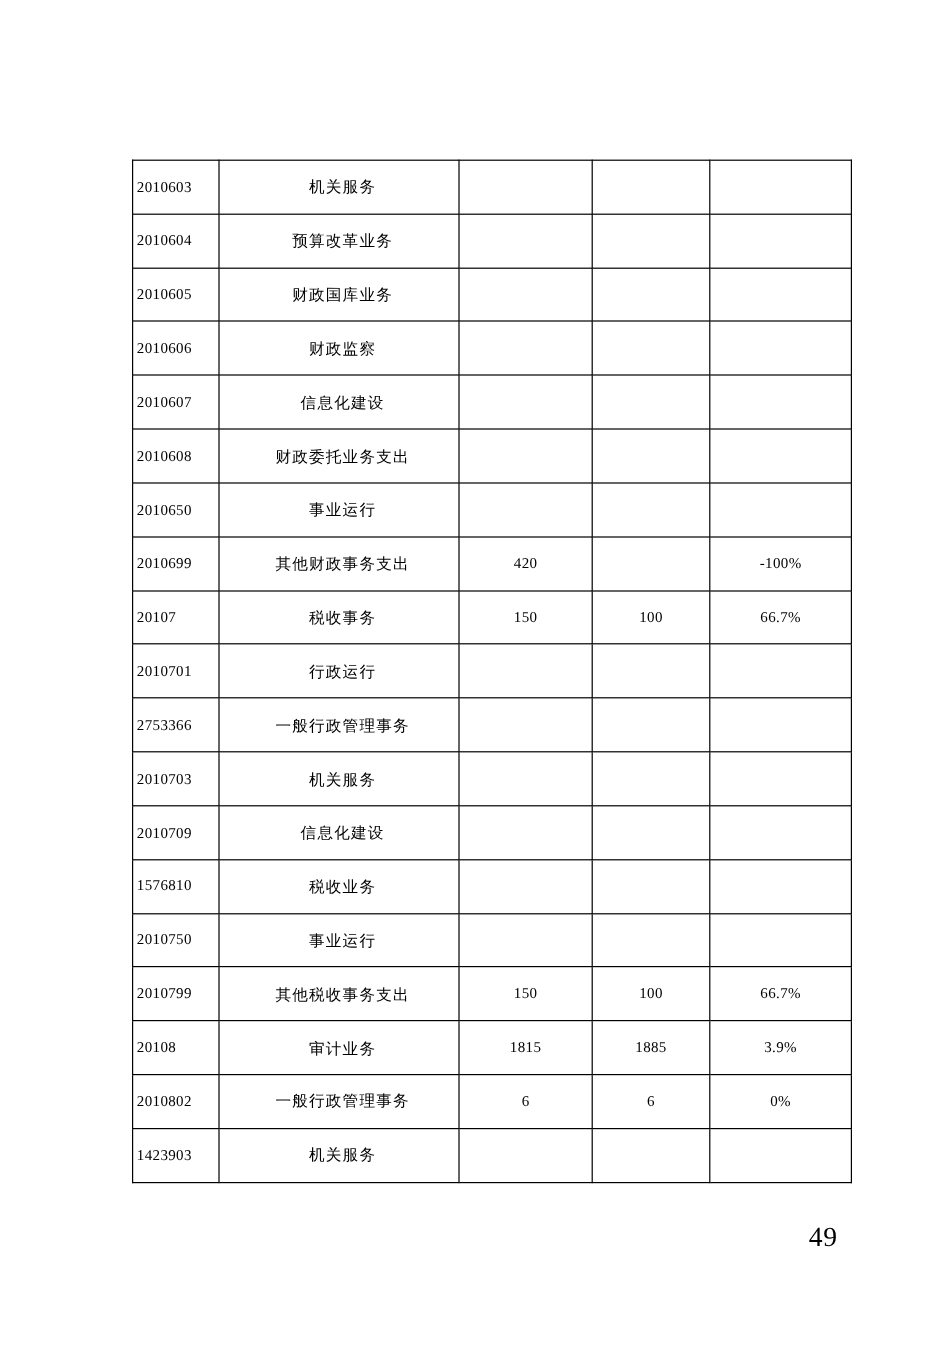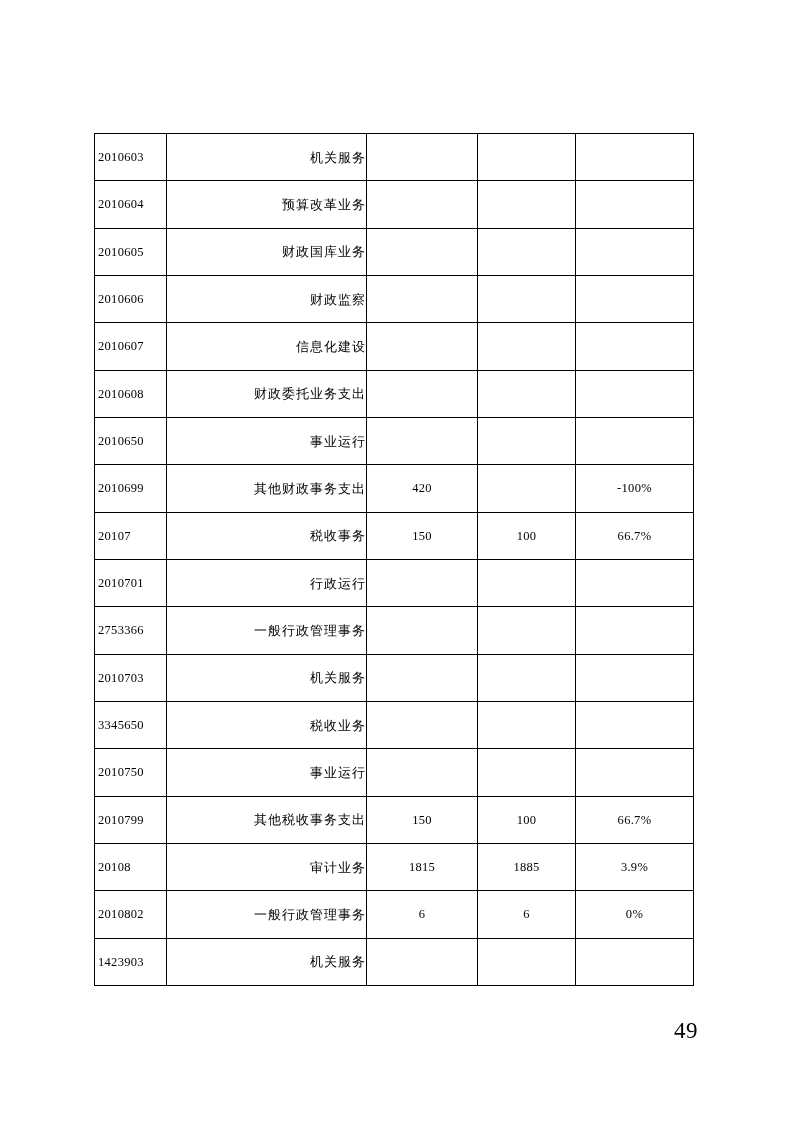--- a/index.html
+++ b/index.html
@@ -10,21 +10,21 @@
   body {
     position: relative;
     width: 793px;
     height: 1122px;
     font-family: "Liberation Serif", "DejaVu Serif", serif;
     color: #000000;
     overflow: hidden;
   }
   .budget-table {
     position: absolute;
-    left: 94px;
+    left: 110px;
     top: 133px;
     width: 599px;
     height: 853px;
     border-collapse: collapse;
     table-layout: fixed;
     background: #ffffff;
   }
   .budget-table td {
     border: 1px solid #000000;
     font-size: 13px;
@@ -34,21 +34,21 @@
     overflow: hidden;
     white-space: nowrap;
   }
   .budget-table td.c0 {           
     text-align: left;
     padding-left: 3px;
     font-size: 12.5px;
     letter-spacing: 0.3px;
   }
   .budget-table td.c1 {           
-    text-align: right;
+    text-align: center;
     padding-left: 6px;
     letter-spacing: 1px;
   }
   .budget-table td.c2,
   .budget-table td.c3,
   .budget-table td.c4 {           
     text-align: center;
     font-size: 12.5px;
     letter-spacing: 0.3px;
   }
@@ -150,21 +150,28 @@
         <td class="c4"></td>
       </tr>
       <tr>
         <td class="c0">2010703</td>
         <td class="c1">机关服务</td>
         <td class="c2"></td>
         <td class="c3"></td>
         <td class="c4"></td>
       </tr>
       <tr>
-        <td class="c0">3345650</td>
+        <td class="c0">2010709</td>
+        <td class="c1">信息化建设</td>
+        <td class="c2"></td>
+        <td class="c3"></td>
+        <td class="c4"></td>
+      </tr>
+      <tr>
+        <td class="c0">1576810</td>
         <td class="c1">税收业务</td>
         <td class="c2"></td>
         <td class="c3"></td>
         <td class="c4"></td>
       </tr>
       <tr>
         <td class="c0">2010750</td>
         <td class="c1">事业运行</td>
         <td class="c2"></td>
         <td class="c3"></td>

